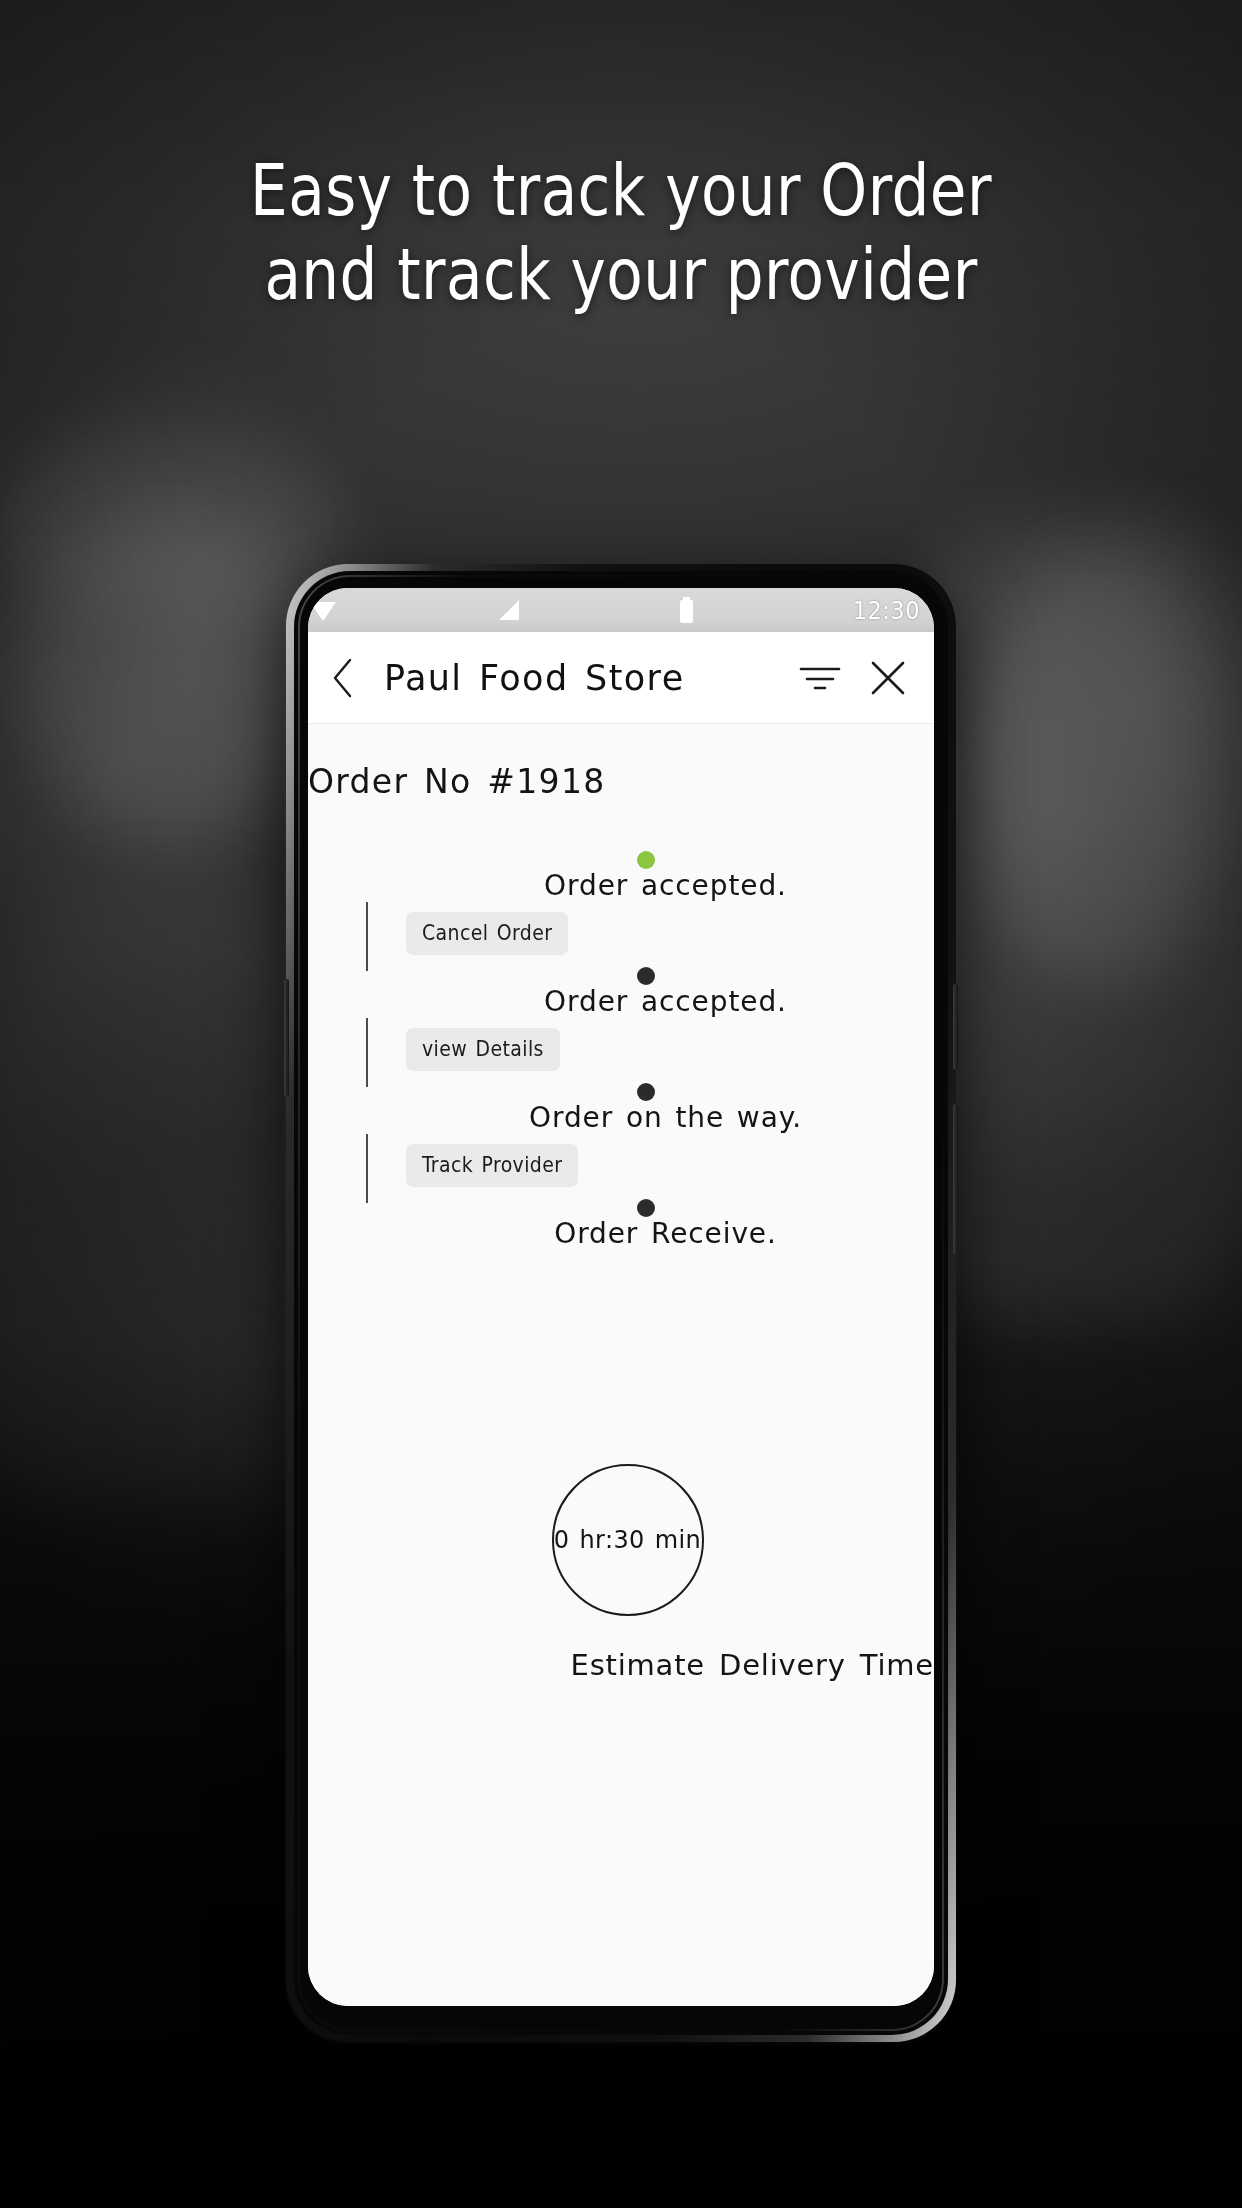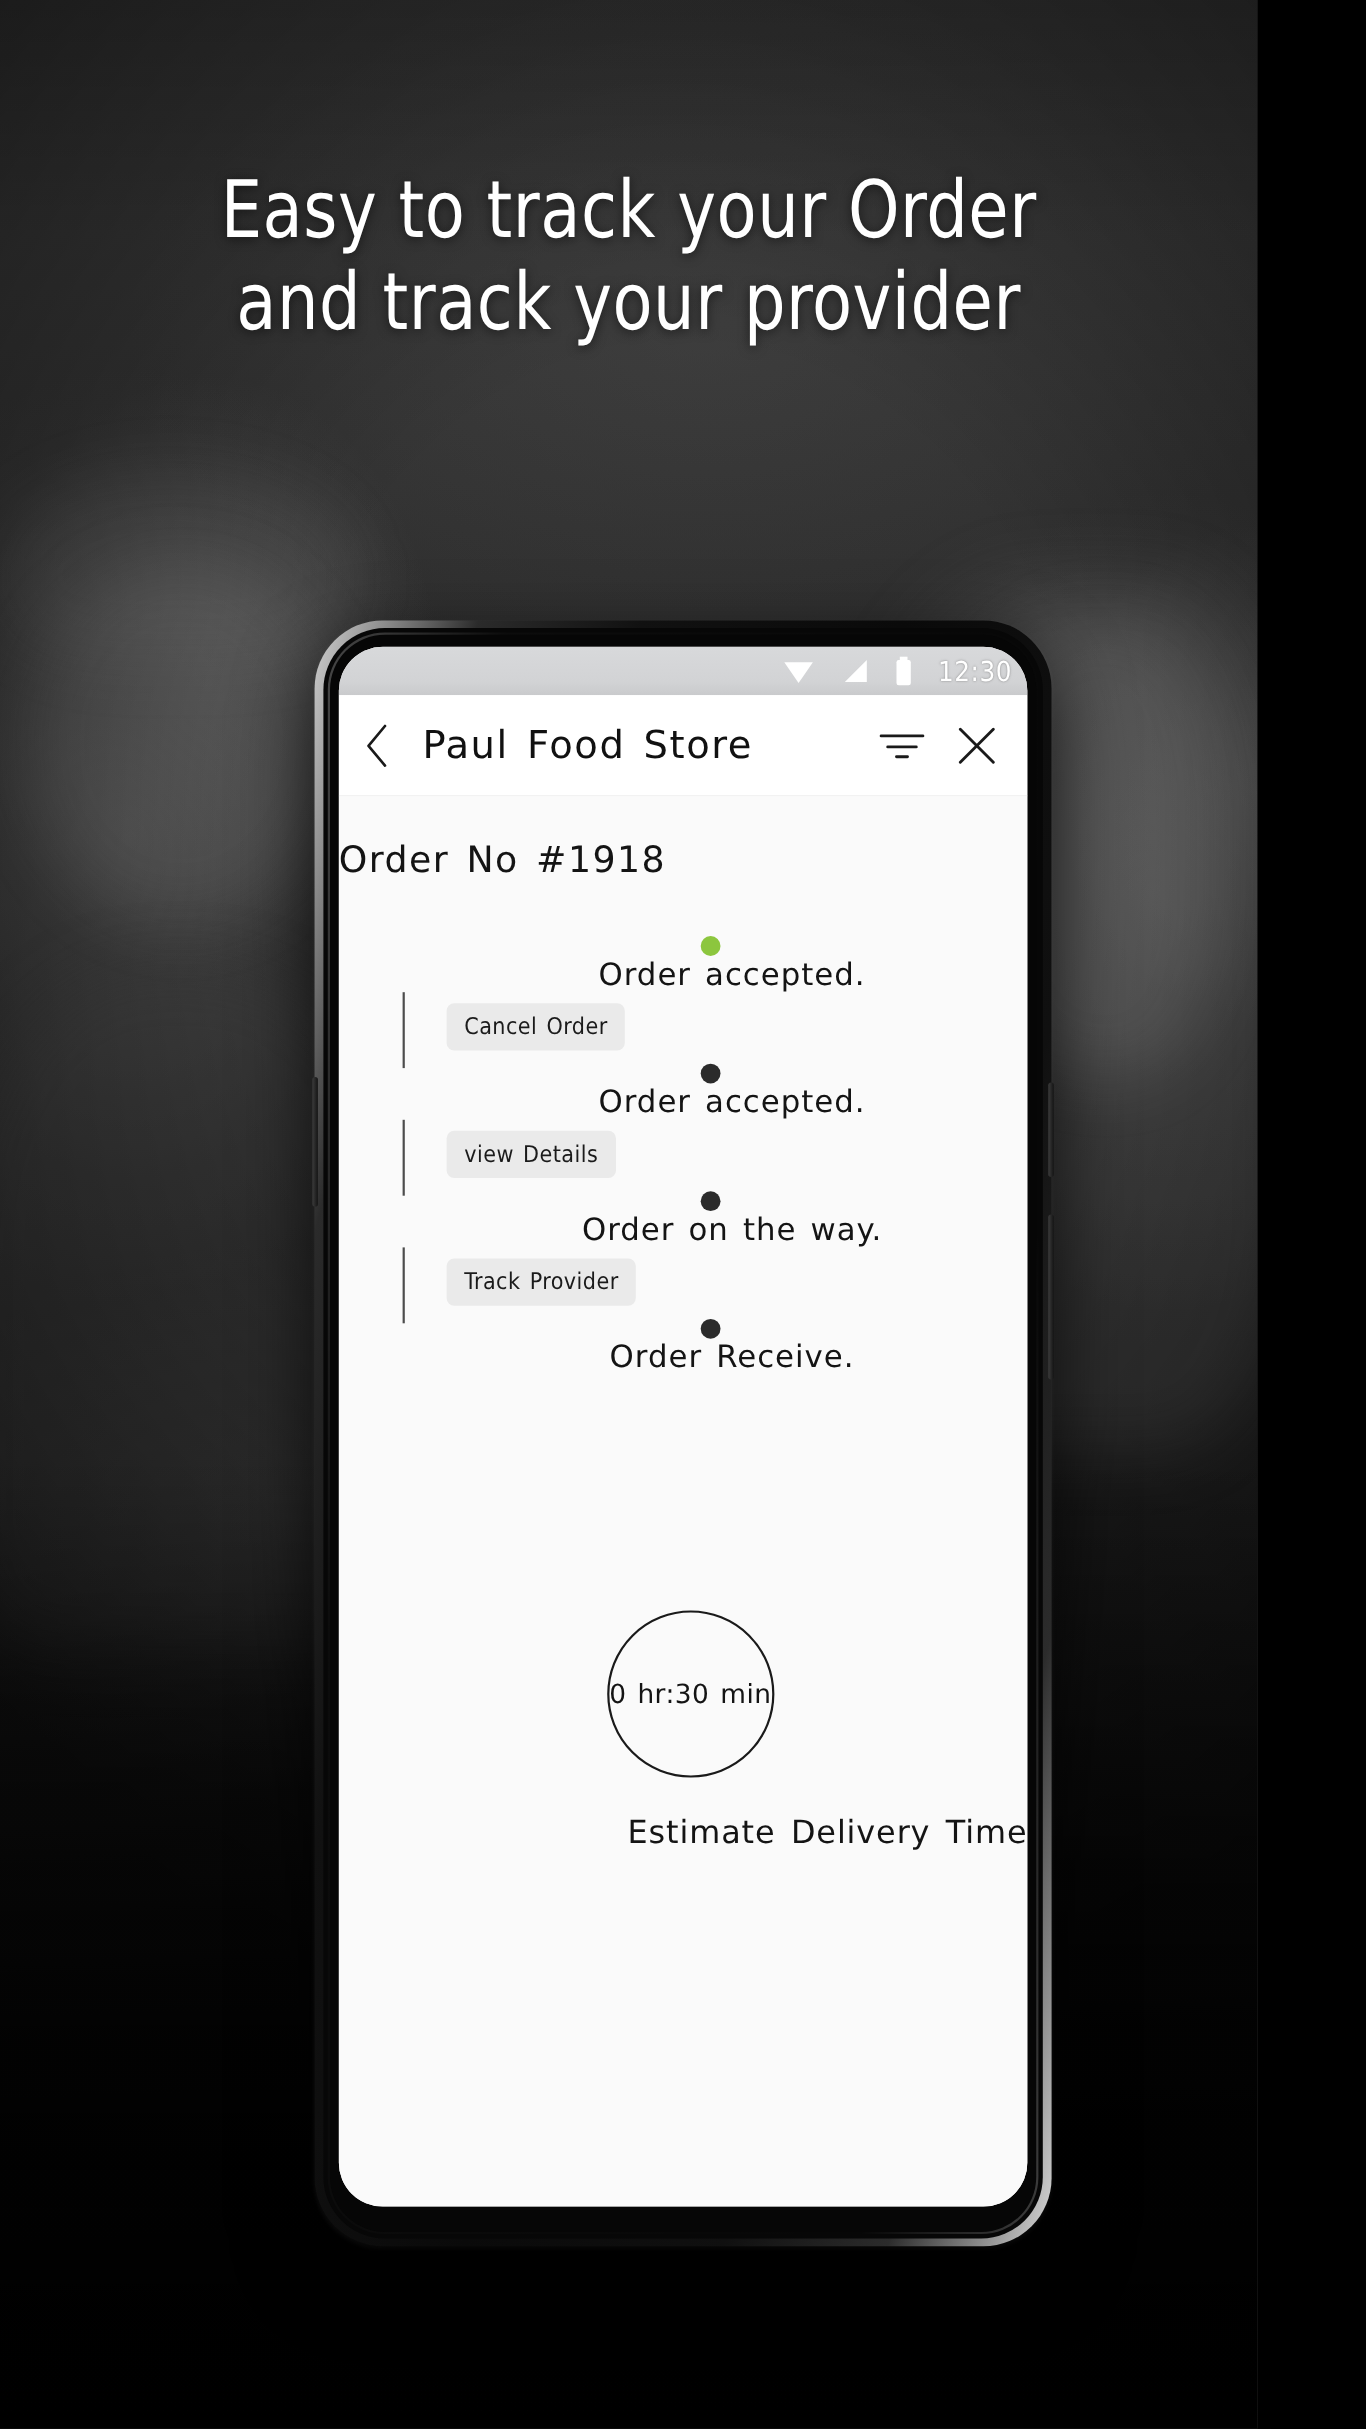--- a/index.html
+++ b/index.html
@@ -8,24 +8,24 @@
     width: 1242px;
     height: 2208px;
     overflow: hidden;
     background: #000;
     font-family: "DejaVu Sans", "Liberation Sans", sans-serif;
   }
 
   
   .stage {
     position: relative;
-    width: 1143px;
+    width: 1242px;
     height: 2208px;
     overflow: hidden;
-    background: #404040;
+    background: #a21caf;
   }
 
   .bg-photo {
     position: absolute;
     inset: 0;
     background:
       radial-gradient(ellipse 420px 560px at 120px 760px, rgba(120,120,120,0.34), rgba(90,90,90,0.10) 55%, rgba(0,0,0,0) 76%),
       radial-gradient(ellipse 300px 400px at 190px 620px, rgba(150,150,150,0.22), rgba(0,0,0,0) 70%),
       radial-gradient(ellipse 360px 520px at 1060px 820px, rgba(110,110,110,0.30), rgba(0,0,0,0) 72%),
       radial-gradient(ellipse 260px 320px at 1140px 700px, rgba(140,140,140,0.20), rgba(0,0,0,0) 70%),
@@ -142,21 +142,21 @@
   .side-btn.left-1  { left: -2px; top: 415px; height: 118px; }
   .side-btn.right-1 { right: -2px; top: 420px; height: 86px; }
   .side-btn.right-2 { right: -2px; top: 540px; height: 150px; }
 
   
   .status-bar {
     height: 44px;
     background: linear-gradient(180deg, #d8d9db 0%, #d2d3d5 72%, #c9cacc 100%);
     display: flex;
     align-items: center;
-    justify-content: flex-end;
+    justify-content: space-between;
     padding-right: 14px;
     gap: 23px;
   }
   .status-bar .sicon { display: block; }
   .status-time {
     color: #ffffff;
     font-size: 25px;
     letter-spacing: 0.5px;
     font-family: "DejaVu Sans Condensed", "Liberation Sans Narrow", "Liberation Sans", sans-serif;
     text-shadow: 0 0 2px rgba(120,120,120,0.9);

